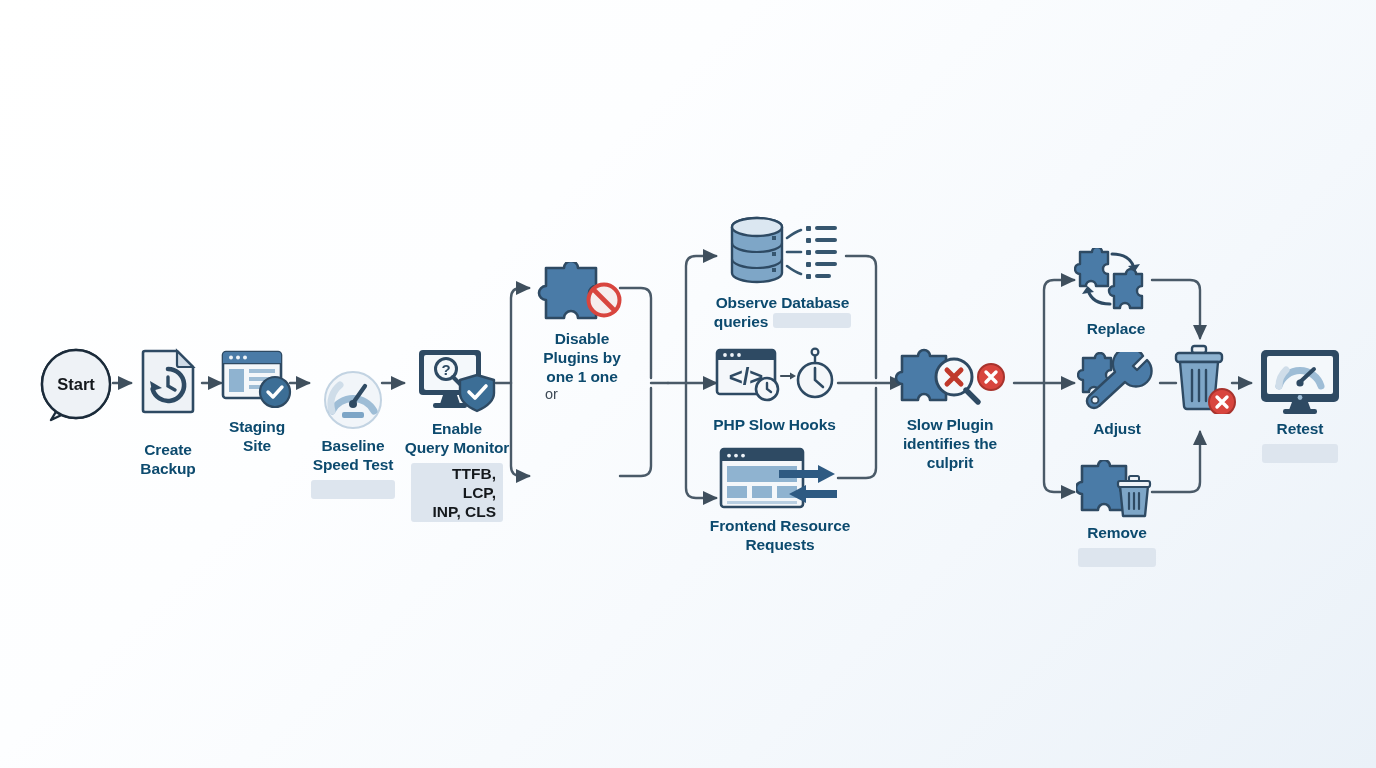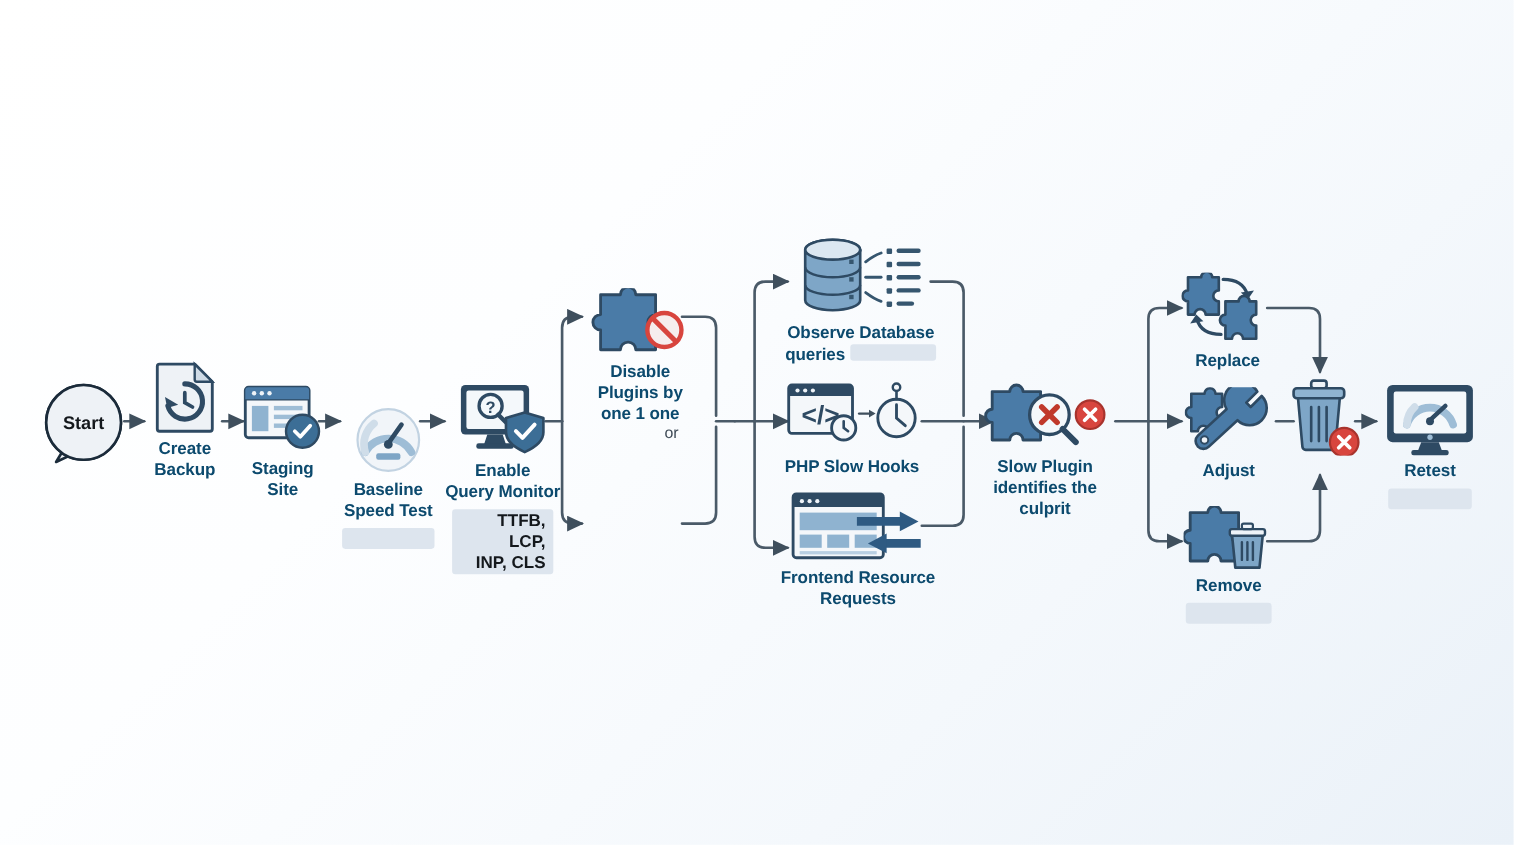--- a/index.html
+++ b/index.html
@@ -18,21 +18,21 @@
   }
   .chip{
     background:#dde5ee;border-radius:3px;margin-top:5px;
     color:#14181c;font-weight:bold;font-size:15.5px;line-height:1.24;
     text-align:center;padding:1px 7px;min-width:74px;min-height:17px;
     box-sizing:border-box;
   }
   .chip.empty{min-height:19px;}
   .orlbl{
     position:absolute;color:#3e4a56;font-size:14.5px;font-weight:normal;
-    text-align:right;
+    text-align:left;
   }
   .inline-chip{
     display:inline-block;background:#dde5ee;border-radius:3px;
     width:78px;height:15px;vertical-align:-1px;margin-left:5px;
   }
 </style>
 </head>
 <body>
 
 <div id="stage">
@@ -95,21 +95,21 @@
   <div class="node" style="left:36px;top:347px;width:80px;">
     <div class="icon">
       <svg width="80" height="78" viewBox="0 0 80 78">
         <path d="M40,3 A34,34 0 1 1 39.9,3 Z M24,58 L15,73 L34,64 Z" fill="#eef2f6" stroke="#1b2b3a" stroke-width="2.4" stroke-linejoin="round"></path>
         <circle cx="40" cy="37" r="34" fill="#eef2f6" stroke="#1b2b3a" stroke-width="2.4"></circle>
         <text x="40" y="43" text-anchor="middle" font-family="Liberation Sans, sans-serif" font-size="16.5" font-weight="bold" fill="#14181c">Start</text>
       </svg>
     </div>
   </div>
 
-  <div class="node" style="left:128px;top:328px;width:80px;">
+  <div class="node" style="left:128px;top:348px;width:80px;gap:21px;">
     <div class="icon">
       <svg width="62" height="66" viewBox="0 0 62 66">
         <path d="M8,3 H40 L56,19 V62 A2,2 0 0 1 54,64 H8 A2,2 0 0 1 6,62 V5 A2,2 0 0 1 8,3 Z" fill="#eef2f6" stroke="#2e4a63" stroke-width="2.6" stroke-linejoin="round"></path>
         <path d="M40,3 L56,19 H42 A2,2 0 0 1 40,17 Z" fill="#cfdbe6" stroke="#2e4a63" stroke-width="2.2"></path>
         <path d="M31,21 a16,16 0 1 1 -15.4,20" fill="none" stroke="#2e4a63" stroke-width="4.6" stroke-linecap="round"></path>
         <path d="M13,33 L15,43 L25,40 Z" fill="#2e4a63"></path>
         <path d="M31,29 V38 L38,42" fill="none" stroke="#2e4a63" stroke-width="3.4" stroke-linecap="round"></path>
       </svg>
     </div>
     <div class="lbl">

